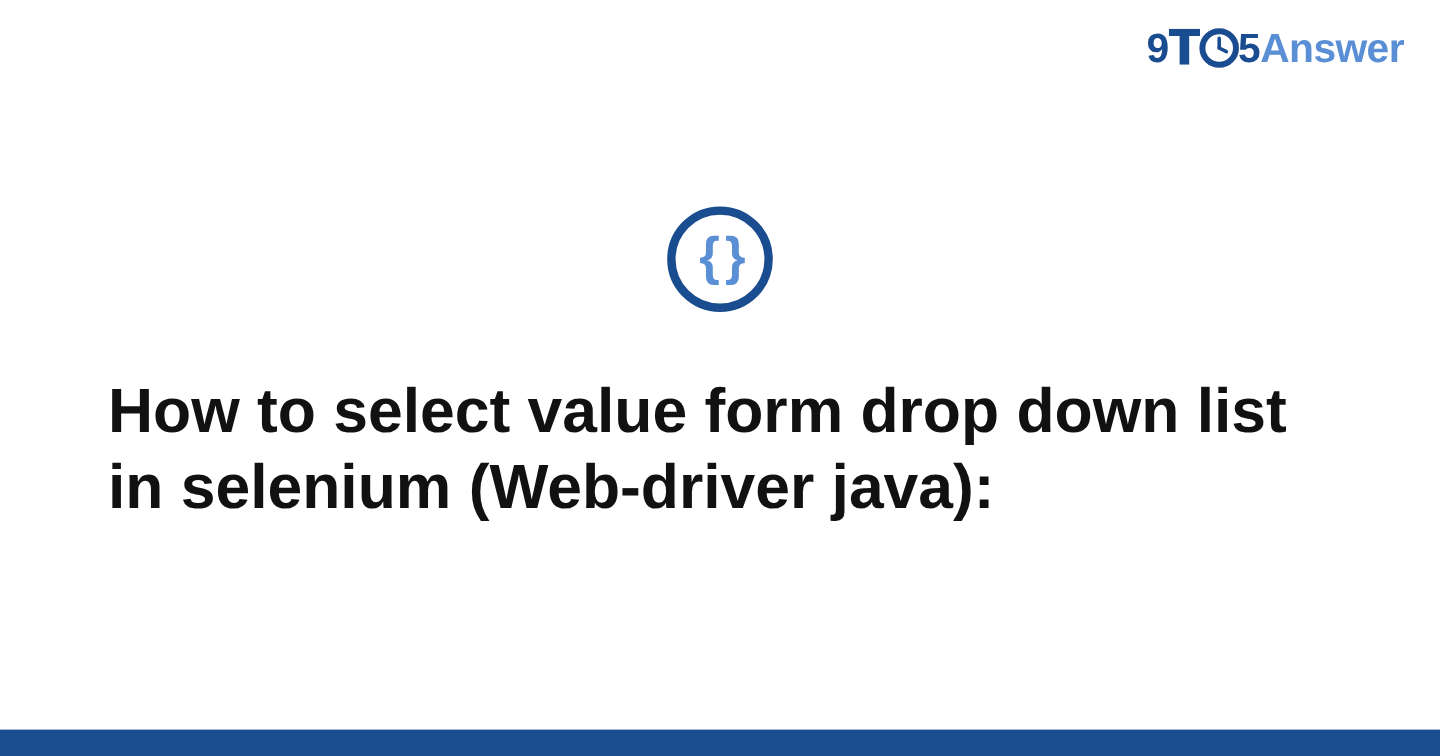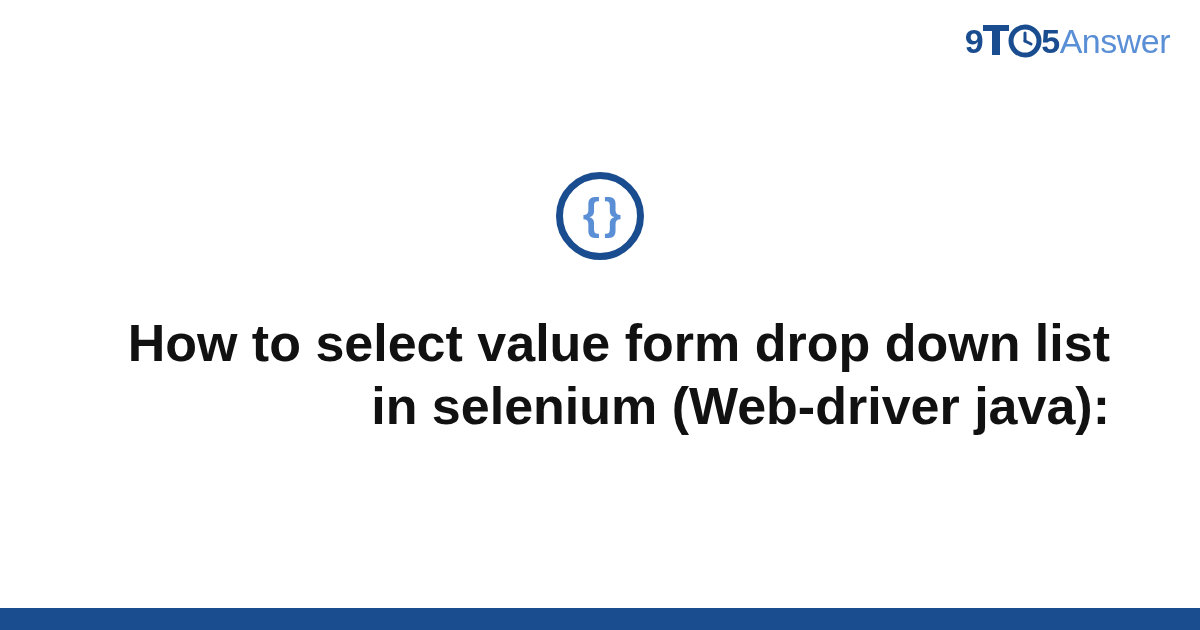--- a/index.html
+++ b/index.html
@@ -14,21 +14,21 @@
       top: 22px;
       right: 30px;
       font-size: 34px;
       font-weight: 600;
       letter-spacing: -0.5px;
     }
     .logo .nine { color: #1a4d8f; font-weight: 700; }
     .logo .t-svg { display: inline-block; vertical-align: -2px; }
     .logo .o-svg { display: inline-block; vertical-align: -5px; margin: 0 -1px; }
     .logo .five { color: #1a4d8f; font-weight: 700; }
-    .logo .answer { color: #5a8fd6; font-weight: 400; }
+    .logo .answer { color: #5a8fd6; font-weight: 700; }
     .center-wrap {
       position: absolute;
       top: 0; left: 0; right: 0; bottom: 0;
       display: flex;
       flex-direction: column;
       align-items: center;
       justify-content: center;
       padding: 0 90px 40px 90px;
     }
     .badge {
@@ -47,21 +47,21 @@
       font-weight: 700;
       color: #5a8fd6;
       letter-spacing: -4px;
       line-height: 1;
       transform: translateY(-2px);
     }
     h1.title {
       font-size: 52px;
       font-weight: 700;
       color: #111111;
-      text-align: right;
+      text-align: left;
       line-height: 1.22;
       max-width: 1020px;
     }
     .footer-bar {
       position: absolute;
       left: 0; right: 0; bottom: 0;
       height: 22px;
       background: #1a4d8f;
     }
   </style>

